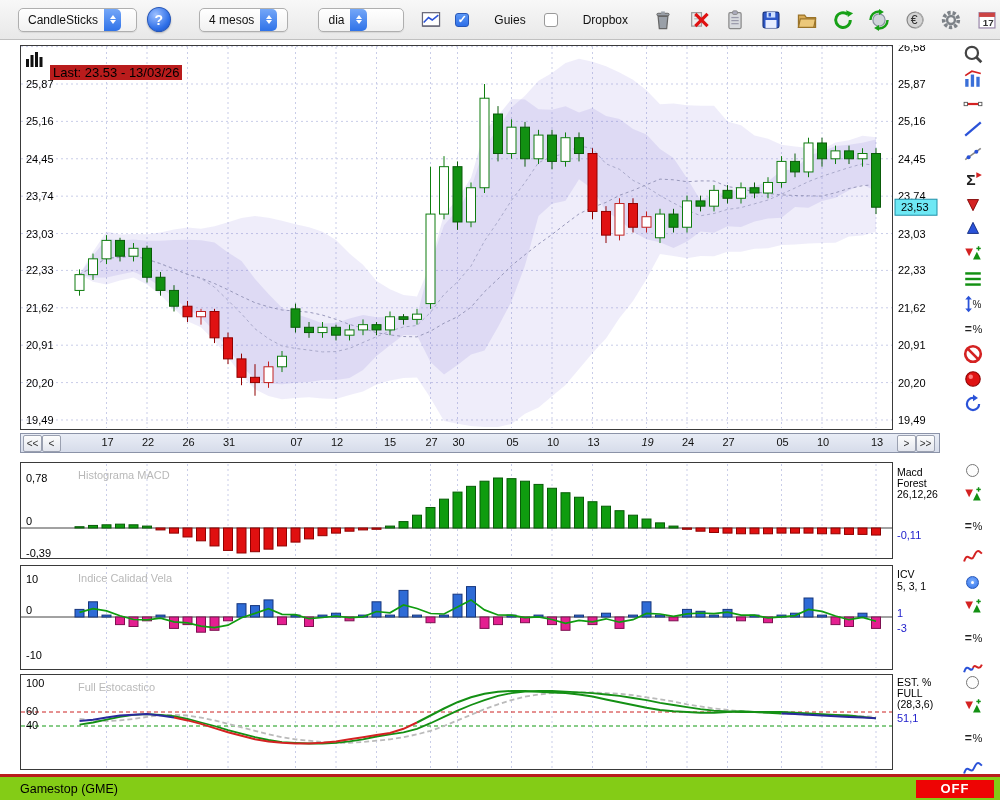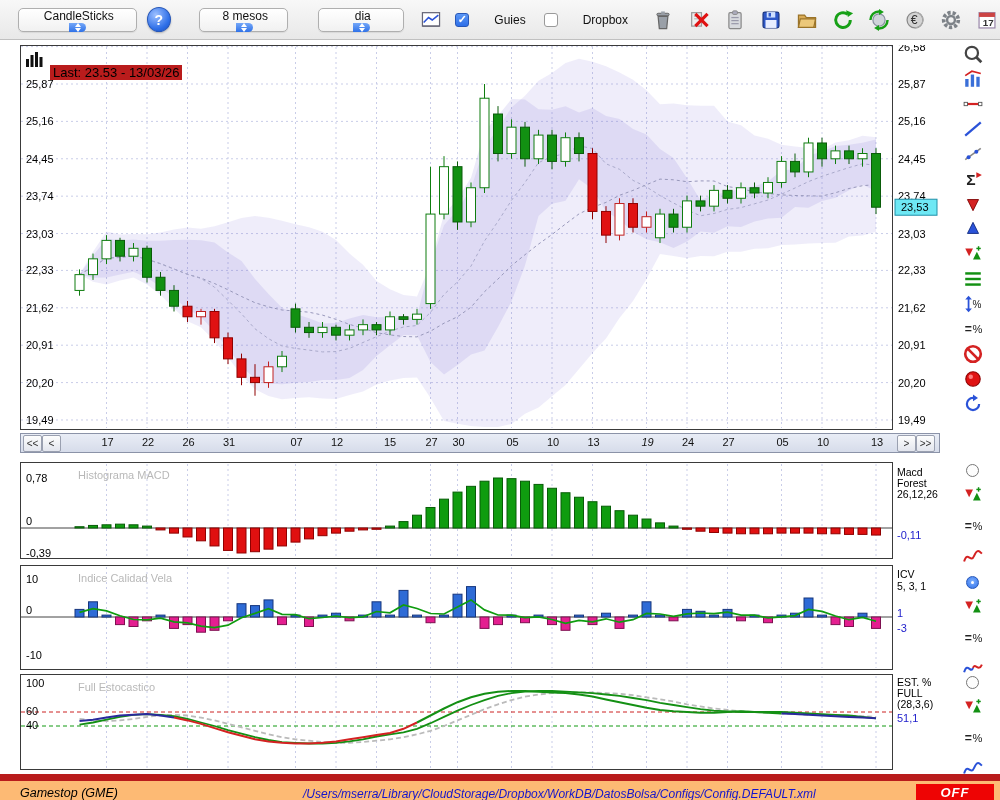--- a/index.html
+++ b/index.html
@@ -3,21 +3,21 @@
 <meta charset="utf-8">
 <style>
   html,body{margin:0;padding:0;background:#fff;}
   body{font-family:"Liberation Sans",sans-serif;}
   .app{position:relative;width:1000px;height:800px;background:#fff;overflow:hidden;}
 
   
   .toolbar{position:absolute;left:0;top:0;width:1000px;height:40px;background:linear-gradient(#f8f8f8,#e8e8e8);
     border-bottom:1px solid #c0c0c0;display:flex;align-items:center;box-sizing:border-box;padding-left:18px;}
   .popup{height:22px;background:linear-gradient(#ffffff,#f1f1f1);border:1px solid #afafaf;border-radius:5px;
-    display:flex;align-items:center;font-size:12px;color:#111;box-shadow:0 1px 1px rgba(0,0,0,.08);flex-direction:column;}
+    display:flex;align-items:center;font-size:12px;color:#111;box-shadow:0 1px 1px rgba(0,0,0,.08);}
   .popup .lbl{padding:0 6px 0 9px;white-space:nowrap;}
   .popup .cap{width:17px;height:22px;margin-right:-1px;background:linear-gradient(#74a7f8,#2f72e8);
     border-radius:0 5px 5px 0;display:flex;flex-direction:column;align-items:center;justify-content:center;gap:1px;}
   .cap i{display:block;width:0;height:0;border-left:3.5px solid transparent;border-right:3.5px solid transparent;}
   .cap .up{border-bottom:4px solid #fff;}
   .cap .dn{border-top:4px solid #fff;}
   .w-ct{width:120px;} .w-per{width:90px;} .w-tf{width:86px;align-items:center;}
   .helpbtn{width:23px;height:23px;border-radius:50%;border:1px solid #2757b8;color:#fff;font-size:14px;font-weight:bold;
     background:radial-gradient(circle at 35% 30%,#9dc0ff,#2e6fe8 65%,#1a4fc0);
     display:flex;align-items:center;justify-content:center;box-shadow:0 1px 2px rgba(0,0,0,.25);}
@@ -53,42 +53,42 @@
   
   .right-toolbar{position:absolute;left:945px;top:40px;width:55px;height:734px;background:#fff;}
   .sbtn{width:40px;height:23px;margin:2px auto;display:flex;align-items:center;justify-content:center;}
   .sbtn svg{width:20px;height:20px;}
   .pgroup{position:absolute;left:0;width:55px;display:flex;flex-direction:column;align-items:center;gap:4px;}
   .radio{width:13px;height:13px;border-radius:50%;border:1.5px solid #777;background:#fdfdfd;box-sizing:border-box;position:relative;}
   .radio.sel{background:radial-gradient(circle at 50% 40%,#7eb0ff,#2e6fe8);border-color:#2757b8;}
   .radio.sel::after{content:"";position:absolute;left:50%;top:50%;width:3px;height:3px;margin:-1.5px 0 0 -1.5px;border-radius:50%;background:#fff;}
 
   
-  .status{position:absolute;left:0;top:774px;width:1000px;height:26px;background:#fdba74;border-top:7px solid #b91c1c;box-sizing:border-box;font-style:italic;}
+  .status{position:absolute;left:0;top:774px;width:1000px;height:26px;background:#84cc16;border-top:3px solid #b91c1c;box-sizing:border-box;}
   .status .sym{position:absolute;left:20px;top:5px;font-size:12.5px;color:#000;}
   .status .path{position:absolute;left:303px;top:6px;font-size:12px;color:#1414cc;white-space:nowrap;}
   .status .off{position:absolute;right:6px;top:3px;width:78px;height:18px;background:#ee0404;color:#fff;
     font-weight:bold;font-size:13px;text-align:center;line-height:18px;letter-spacing:1px;}
 </style>
 </head>
 <body>
 
 <div class="app">
 
   <div class="toolbar">
     <div class="popup w-ct">
       <span class="lbl">CandleSticks</span>
       <span class="cap">
           <i class="up"></i>
           <i class="dn"></i>
         </span>
     </div>
     <div class="helpbtn m-help">?</div>
     <div class="popup w-per m-per">
-      <span class="lbl">8 mesos</span>
+      <span class="lbl">4 mesos</span>
       <span class="cap">
           <i class="up"></i>
           <i class="dn"></i>
         </span>
     </div>
     <div class="popup w-tf m-tf">
       <span class="lbl">dia</span>
       <span class="cap">
           <i class="up"></i>
           <i class="dn"></i>
@@ -788,17 +788,16 @@
         <div class="sbtn">
           <svg xmlns="http://www.w3.org/2000/svg" viewBox="0 0 18 18">
             <path d="M1 13 C4 3 7 15 10 8 S15 4 17 6" fill="none" stroke="#2a52d8" stroke-width="1.8"></path>
           </svg>
         </div>
       </div>
     </div>
 
   <div class="status">
     <span class="sym">Gamestop (GME)</span>
-    <span class="path">/Users/mserra/Library/CloudStorage/Dropbox/WorkDB/DatosBolsa/Configs/Config.DEFAULT.xml</span>
     <span class="off">OFF</span>
   </div>
 
 </div>
 
 </body></html>

